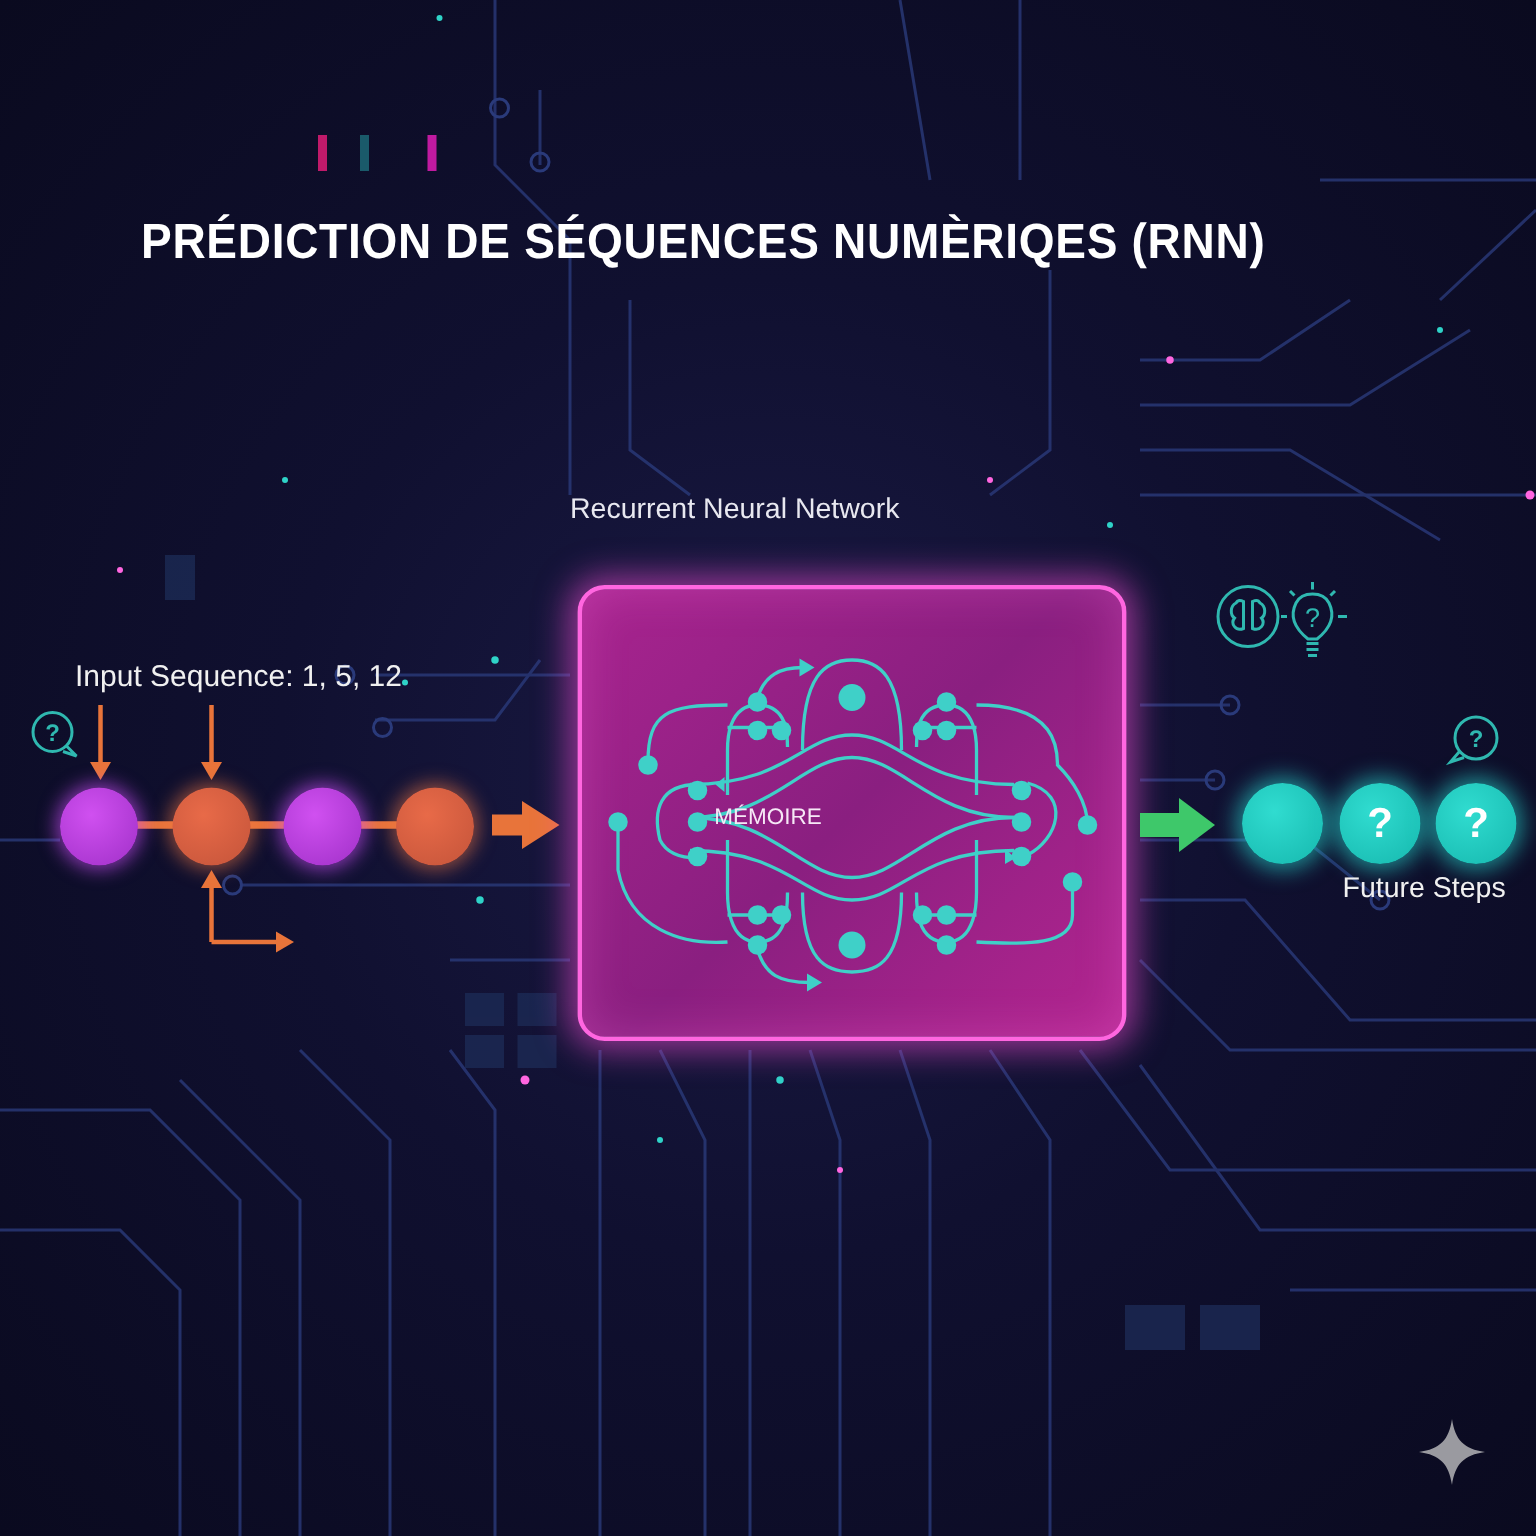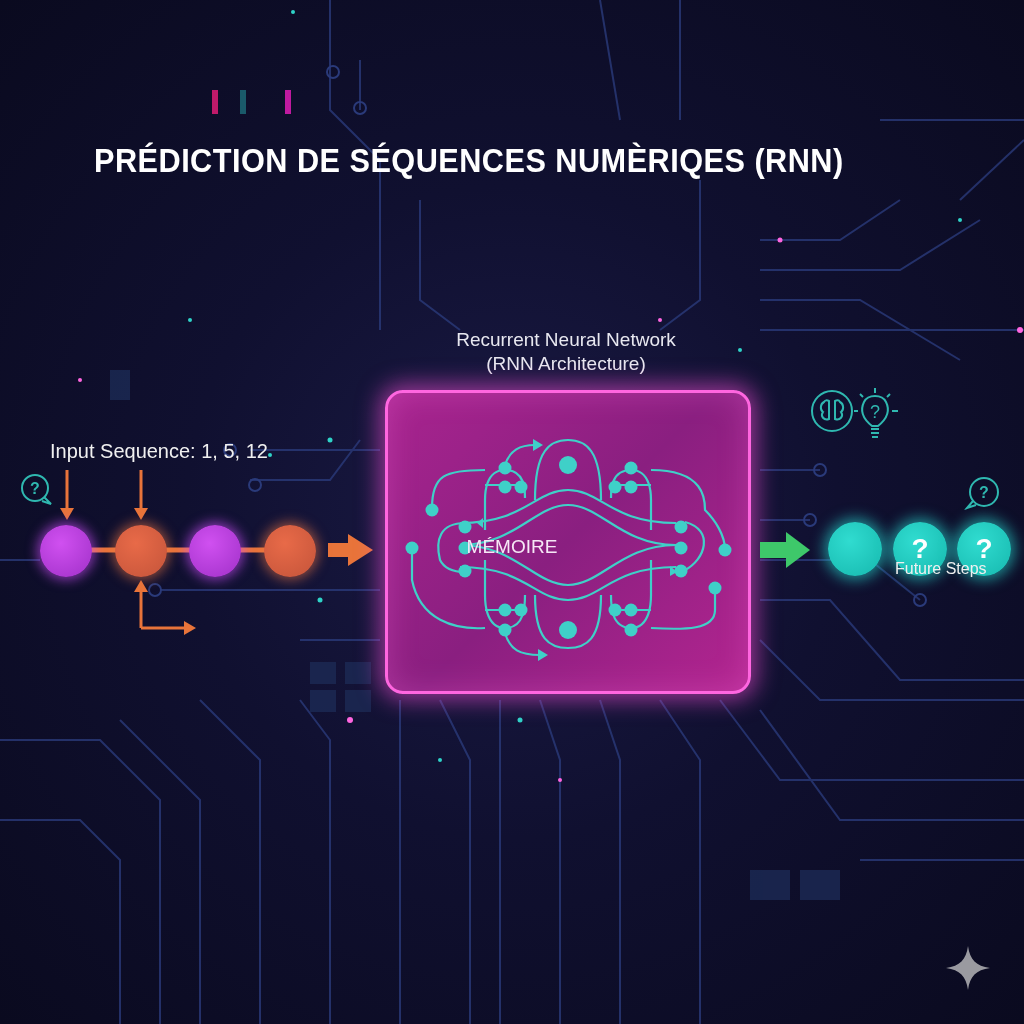--- a/index.html
+++ b/index.html
@@ -2,29 +2,29 @@
 <html><head>
 <meta charset="utf-8">
 <style>
   html,body{margin:0;padding:0;}
   body{width:1024px;height:1024px;overflow:hidden;position:relative;
     background:radial-gradient(ellipse at 50% 50%, #1a1a45 0%, #101030 45%, #0a0a1f 100%);
     font-family:"DejaVu Sans","Liberation Sans",sans-serif;color:#fff;}
   .bg{position:absolute;left:0;top:0;width:1024px;height:1024px;}
   .title{position:absolute;left:94px;top:142px;font-size:33px;font-weight:bold;letter-spacing:0.5px;color:#fff;white-space:nowrap;
     font-family:"Liberation Sans","DejaVu Sans",sans-serif;transform:scaleX(0.93);transform-origin:left center;}
-  .rnn-label{position:absolute;left:380px;width:372px;top:328px;text-align:center;font-size:19px;line-height:24px;color:#e8e8f0;
+  .rnn-label{position:absolute;left:380px;width:372px;top:328px;text-align:left;font-size:19px;line-height:24px;color:#e8e8f0;
     font-family:"Liberation Sans",sans-serif;}
   .input-label{position:absolute;left:50px;top:440px;font-size:20px;color:#f0f0f0;font-family:"Liberation Sans",sans-serif;}
-  .future-label{position:absolute;left:895px;top:560px;font-size:16px;color:#f0f0f0;font-family:"Liberation Sans",sans-serif;}
+  .future-label{position:absolute;left:895px;top:582px;font-size:19px;color:#f0f0f0;font-family:"Liberation Sans",sans-serif;}
   .rnn-box{position:absolute;left:385px;top:390px;width:366px;height:304px;border-radius:18px;
     border:3px solid #ff66e0;box-sizing:border-box;
     background:linear-gradient(135deg,#a8248f 0%,#8a1f80 50%,#b32590 100%);
     box-shadow:0 0 22px 6px rgba(255,80,220,0.55), inset 0 0 30px rgba(255,120,230,0.25);}
-  .memoire{position:absolute;left:0;width:100%;top:536px;text-align:center;font-size:19px;color:#f6e8f6;font-family:"Liberation Sans",sans-serif;}
+  .memoire{position:absolute;left:0;width:100%;top:536px;text-align:center;font-size:15px;color:#f6e8f6;font-family:"Liberation Sans",sans-serif;}
   .node{position:absolute;width:52px;height:52px;border-radius:50%;}
   .node.purple{background:radial-gradient(circle at 40% 35%,#d050f0,#a030c8);box-shadow:0 0 12px 3px rgba(210,80,255,0.6);}
   .node.orange{background:radial-gradient(circle at 40% 35%,#e86a48,#c4543a);box-shadow:0 0 12px 3px rgba(240,120,70,0.55);}
   .node.teal{width:54px;height:54px;background:radial-gradient(circle at 40% 35%,#30dcd0,#16b8ae);box-shadow:0 0 14px 4px rgba(40,220,210,0.6);
     display:flex;align-items:center;justify-content:center;font-weight:bold;font-size:28px;color:#fff;font-family:"Liberation Sans",sans-serif;}
   .star{position:absolute;left:944px;top:944px;width:48px;height:48px;}
 </style>
 </head>
 <body>
 
@@ -137,21 +137,20 @@
   <text x="17" y="22" text-anchor="middle" font-size="16" font-weight="bold" fill="#2fb8b0" font-family="Liberation Sans, sans-serif">?</text>
 </svg>
 
 <div class="node purple" style="left:40px;top:525px;"></div>
 <div class="node orange" style="left:115px;top:525px;"></div>
 <div class="node purple" style="left:189px;top:525px;"></div>
 <div class="node orange" style="left:264px;top:525px;"></div>
 
 <div class="rnn-label">
   <div>Recurrent Neural Network</div>
-  <div>(RNN Architecture)</div>
 </div>
 
 <div class="rnn-box"></div>
 
 <svg style="position:absolute;left:385px;top:390px;width:366px;height:304px;" viewBox="0 0 366 304">
   <g stroke="#3fd0c8" stroke-width="2.2" fill="none">
 
     <path d="M75 155 C130 155 150 115 183 115 C216 115 236 155 291 155"></path>
     <path d="M75 155 C130 155 150 195 183 195 C216 195 236 155 291 155"></path>
     <path d="M75 133 C140 133 150 100 183 100 C216 100 226 133 291 133"></path>

